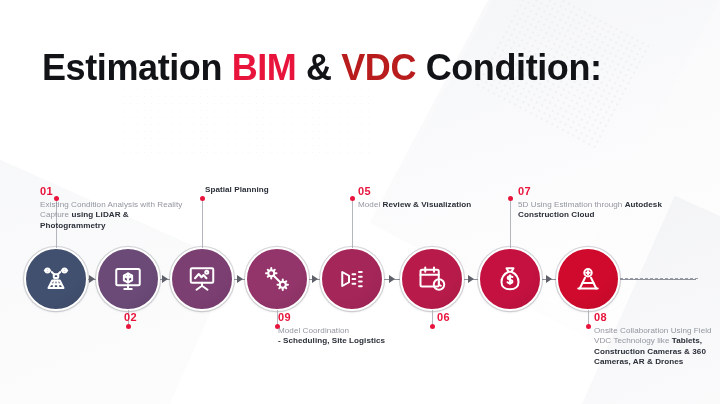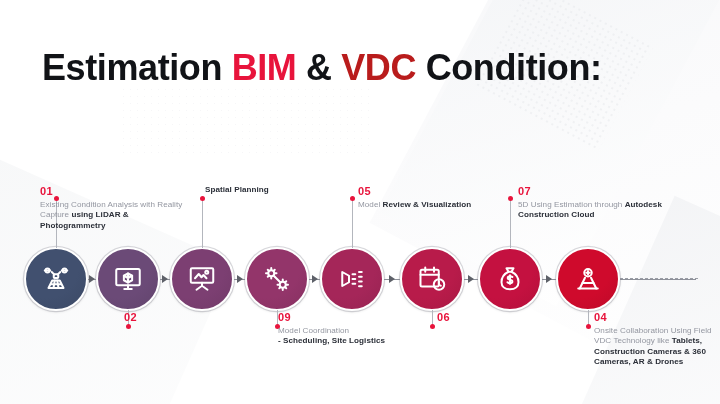--- a/index.html
+++ b/index.html
@@ -244,17 +244,17 @@
         <div class="txt"><span>Model </span><b>Review &amp; Visualization</b></div>
       </div>
       <div class="label" style="left: 437px; width: 150px; top: 263px;">
         <div class="num">06</div>
       </div>
       <div class="label" style="left: 518px; width: 152px; top: 137px;">
         <div class="num">07</div>
         <div class="txt"><span>5D Using Estimation through </span><b>Autodesk Construction Cloud</b></div>
       </div>
       <div class="label" style="left: 594px; width: 124px; top: 263px;">
-        <div class="num">04</div>
+        <div class="num">08</div>
         <div class="txt"><span>Onsite Collaboration Using Field VDC Technology like </span><b>Tablets, Construction Cameras &amp; 360 Cameras, AR &amp; Drones</b></div>
       </div>
     </div>
 </div>
 
 </body></html>

